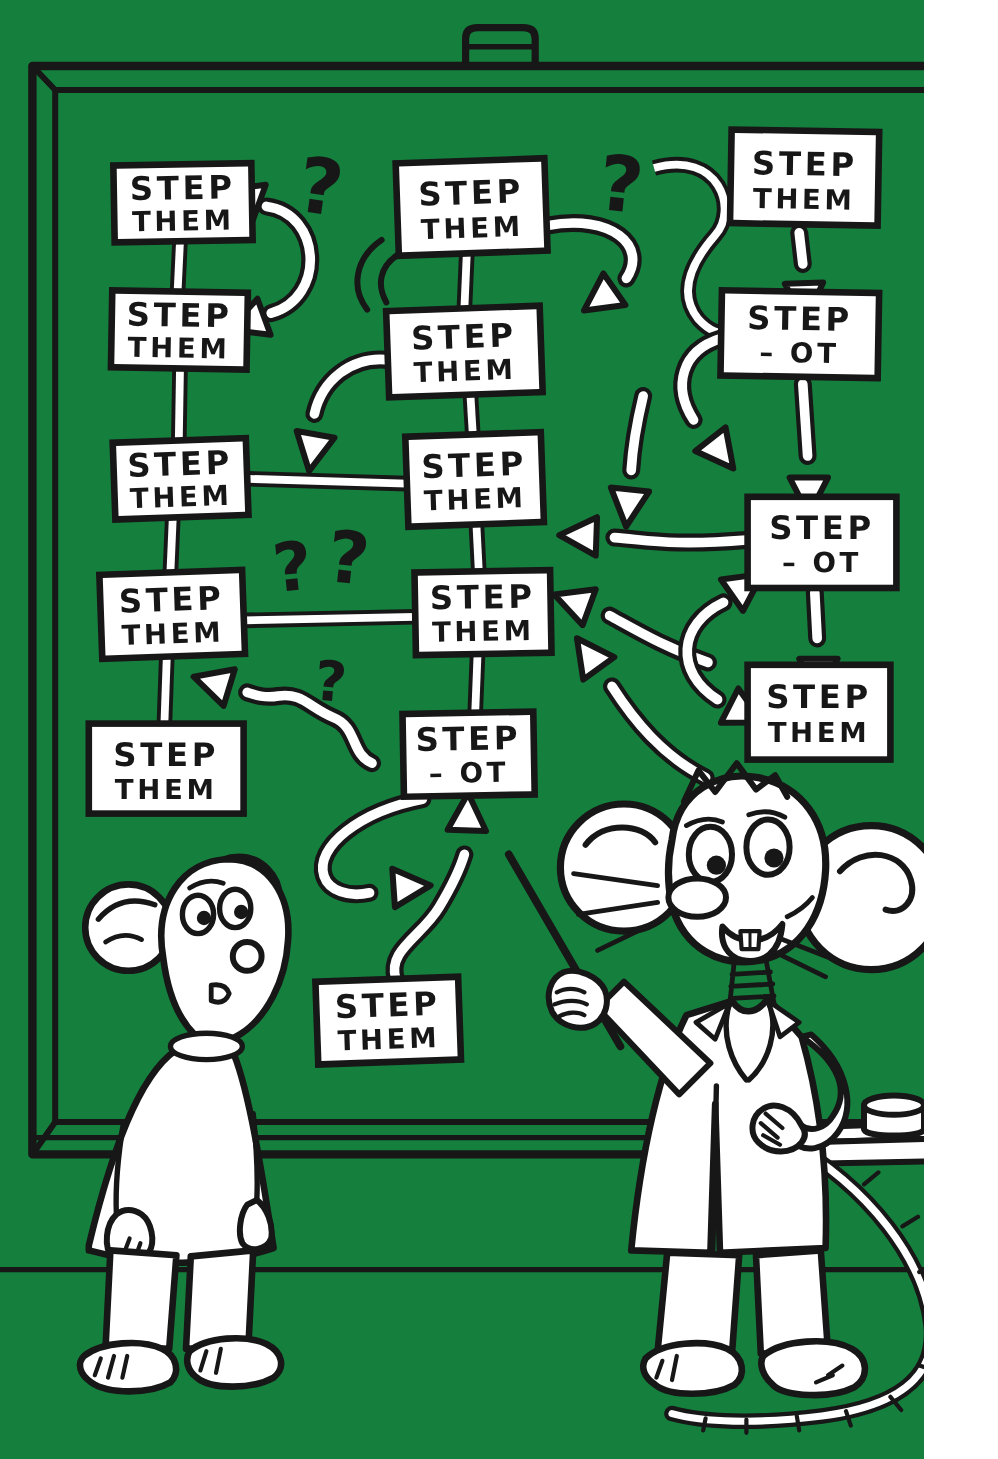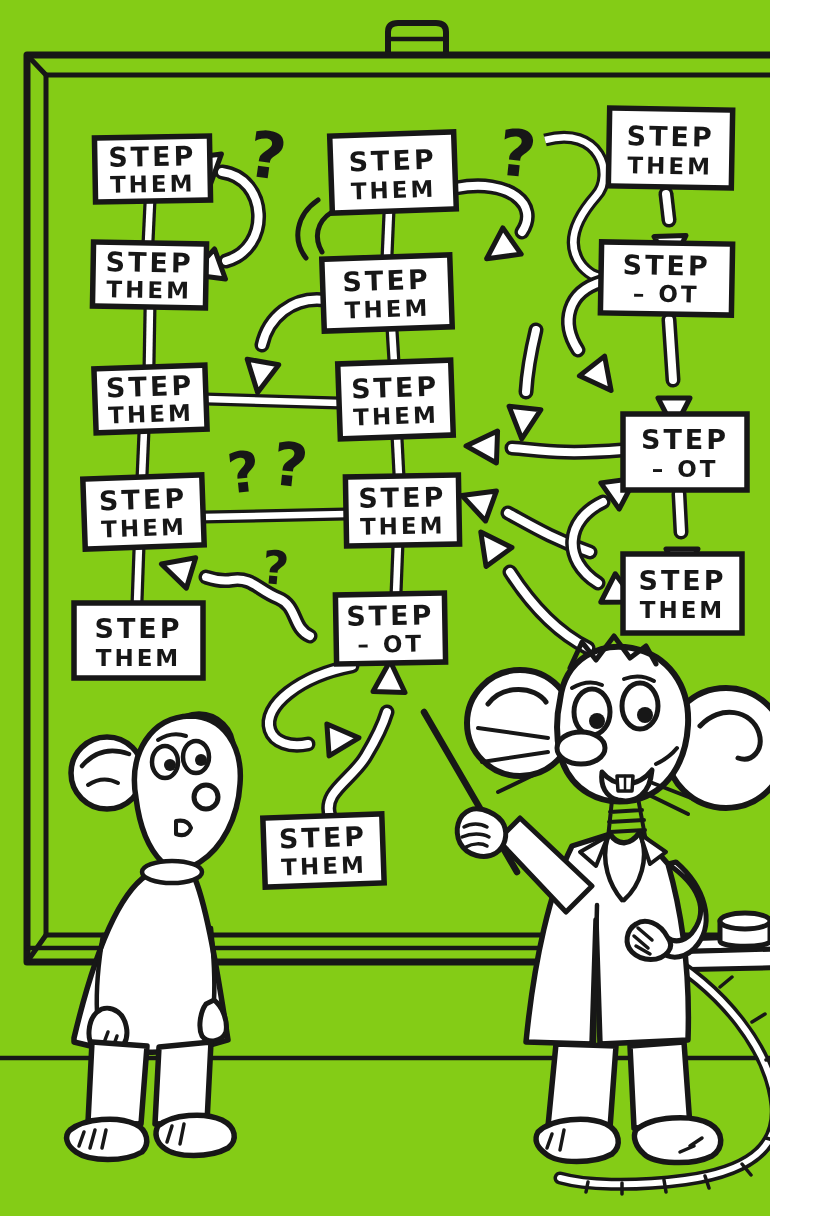--- a/index.html
+++ b/index.html
@@ -1,16 +1,16 @@
 <!DOCTYPE html>
 <html><head>
 <meta charset="utf-8">
 <style>
   html,body{margin:0;padding:0;background:#ffffff;}
-  .stage{position:relative;width:770px;height:1216px;background:#84cc16;overflow:hidden;}
+  .stage{position:relative;width:770px;height:1216px;background:#15803d;overflow:hidden;}
   svg{display:block}
   .ink{stroke:#171717;fill:none;stroke-linecap:round;stroke-linejoin:round;}
   .fillw{fill:#ffffff;}
   .boxr{fill:#ffffff;stroke:#171717;stroke-width:5.5;}
   .boxline1{font-family:"DejaVu Sans",sans-serif;font-weight:700;font-size:27px;letter-spacing:3px;fill:#171717;text-anchor:middle;}
   .boxline2{font-family:"DejaVu Sans",sans-serif;font-weight:700;font-size:23px;letter-spacing:3px;fill:#171717;text-anchor:middle;}
   .qmark{font-family:"DejaVu Sans",sans-serif;font-weight:700;fill:#171717;text-anchor:middle;}
   .shaft-b{stroke:#171717;stroke-width:15;fill:none;stroke-linecap:round;}
   .shaft-w{stroke:#ffffff;stroke-width:8;fill:none;stroke-linecap:round;}
   .conn-b{stroke:#171717;stroke-width:13;fill:none;stroke-linecap:butt;}

